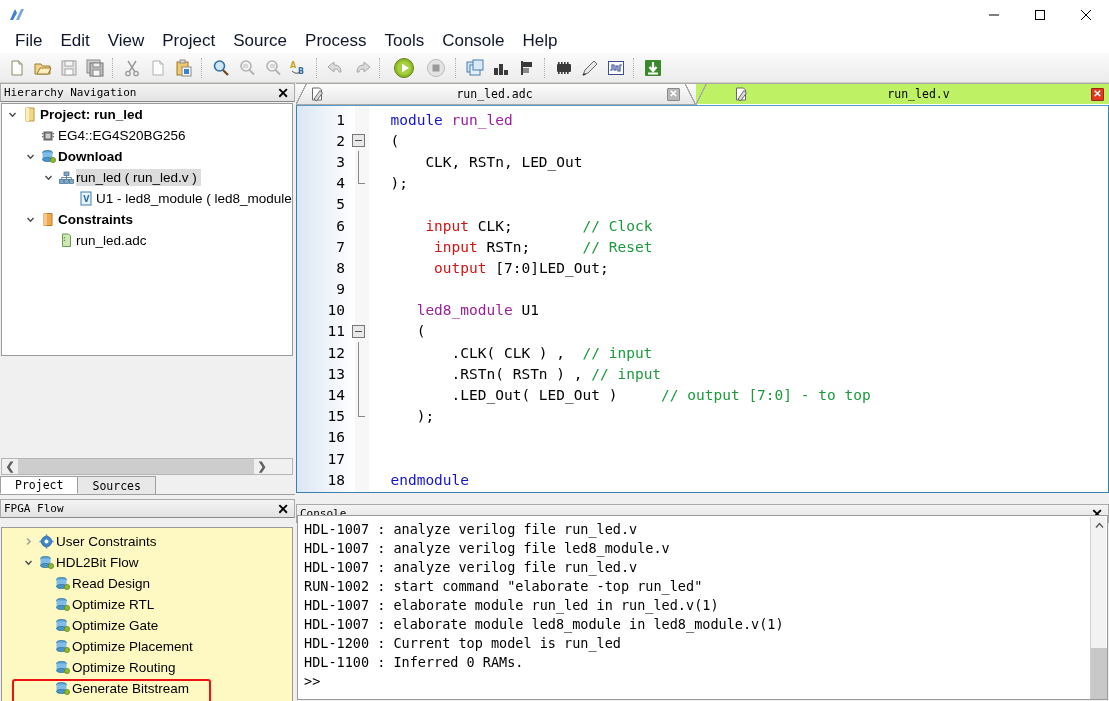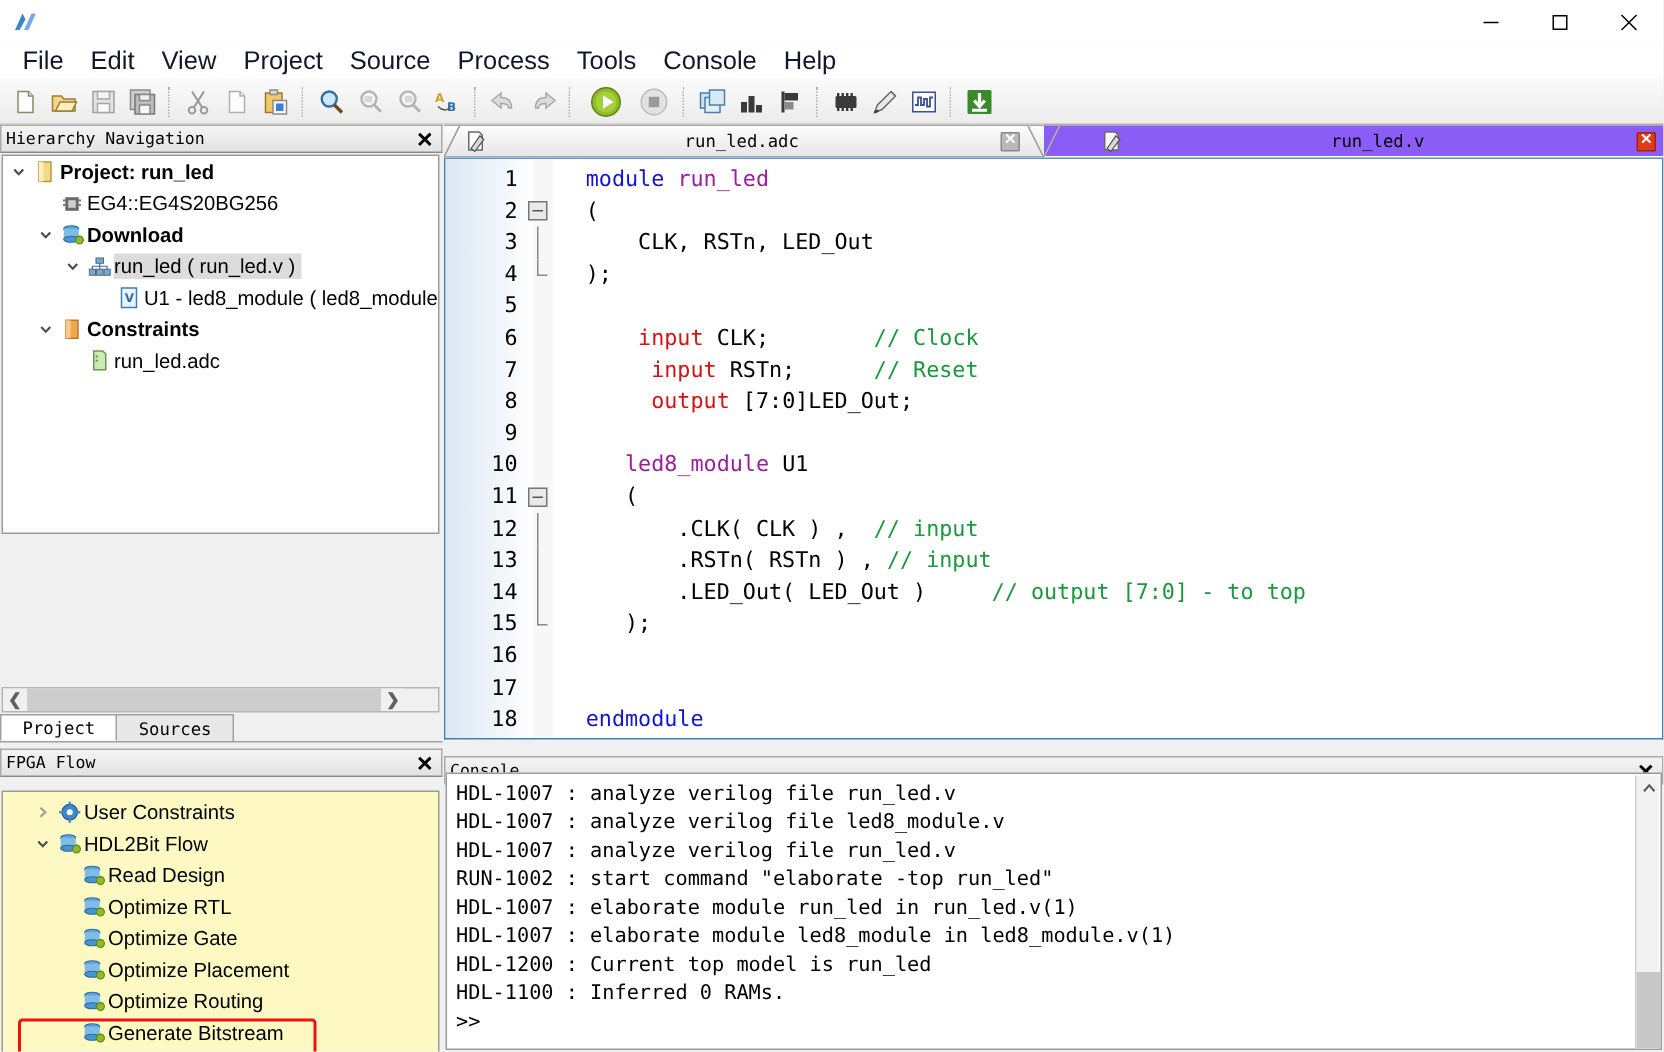--- a/index.html
+++ b/index.html
@@ -211,21 +211,21 @@
     display: flex; align-items: stretch;
   }
   .etab {
     height: 22px; position: relative;
     display: flex; align-items: center;
     background: linear-gradient(#fdfdfd, #e6e6e6);
     border-top: 1px solid #a8a8a8;
     border-bottom: 1px solid #a8a8a8;
   }
   .etab.active {
-    background: #8b5cf6;
+    background: #bef264;
     border-bottom: 1px solid #ffffff;
     gap: 24px;
   }
   .etab-slant-l {
     width: 11px; height: 22px; flex: none;
     background: linear-gradient(to bottom right, transparent 0 46%, #a8a8a8 46% 52%, transparent 52%);
   }
   .etab-slant-r {
     width: 11px; height: 22px; flex: none;
     background: linear-gradient(to top right, transparent 0 46%, #a8a8a8 46% 52%, transparent 52%);

